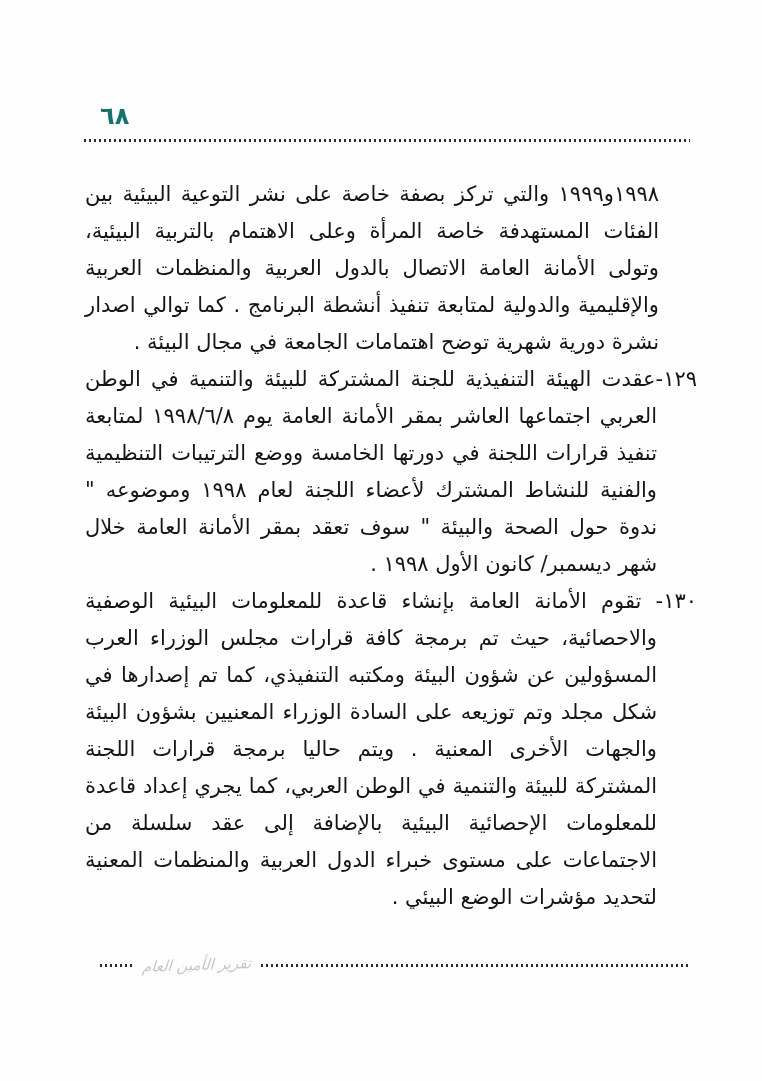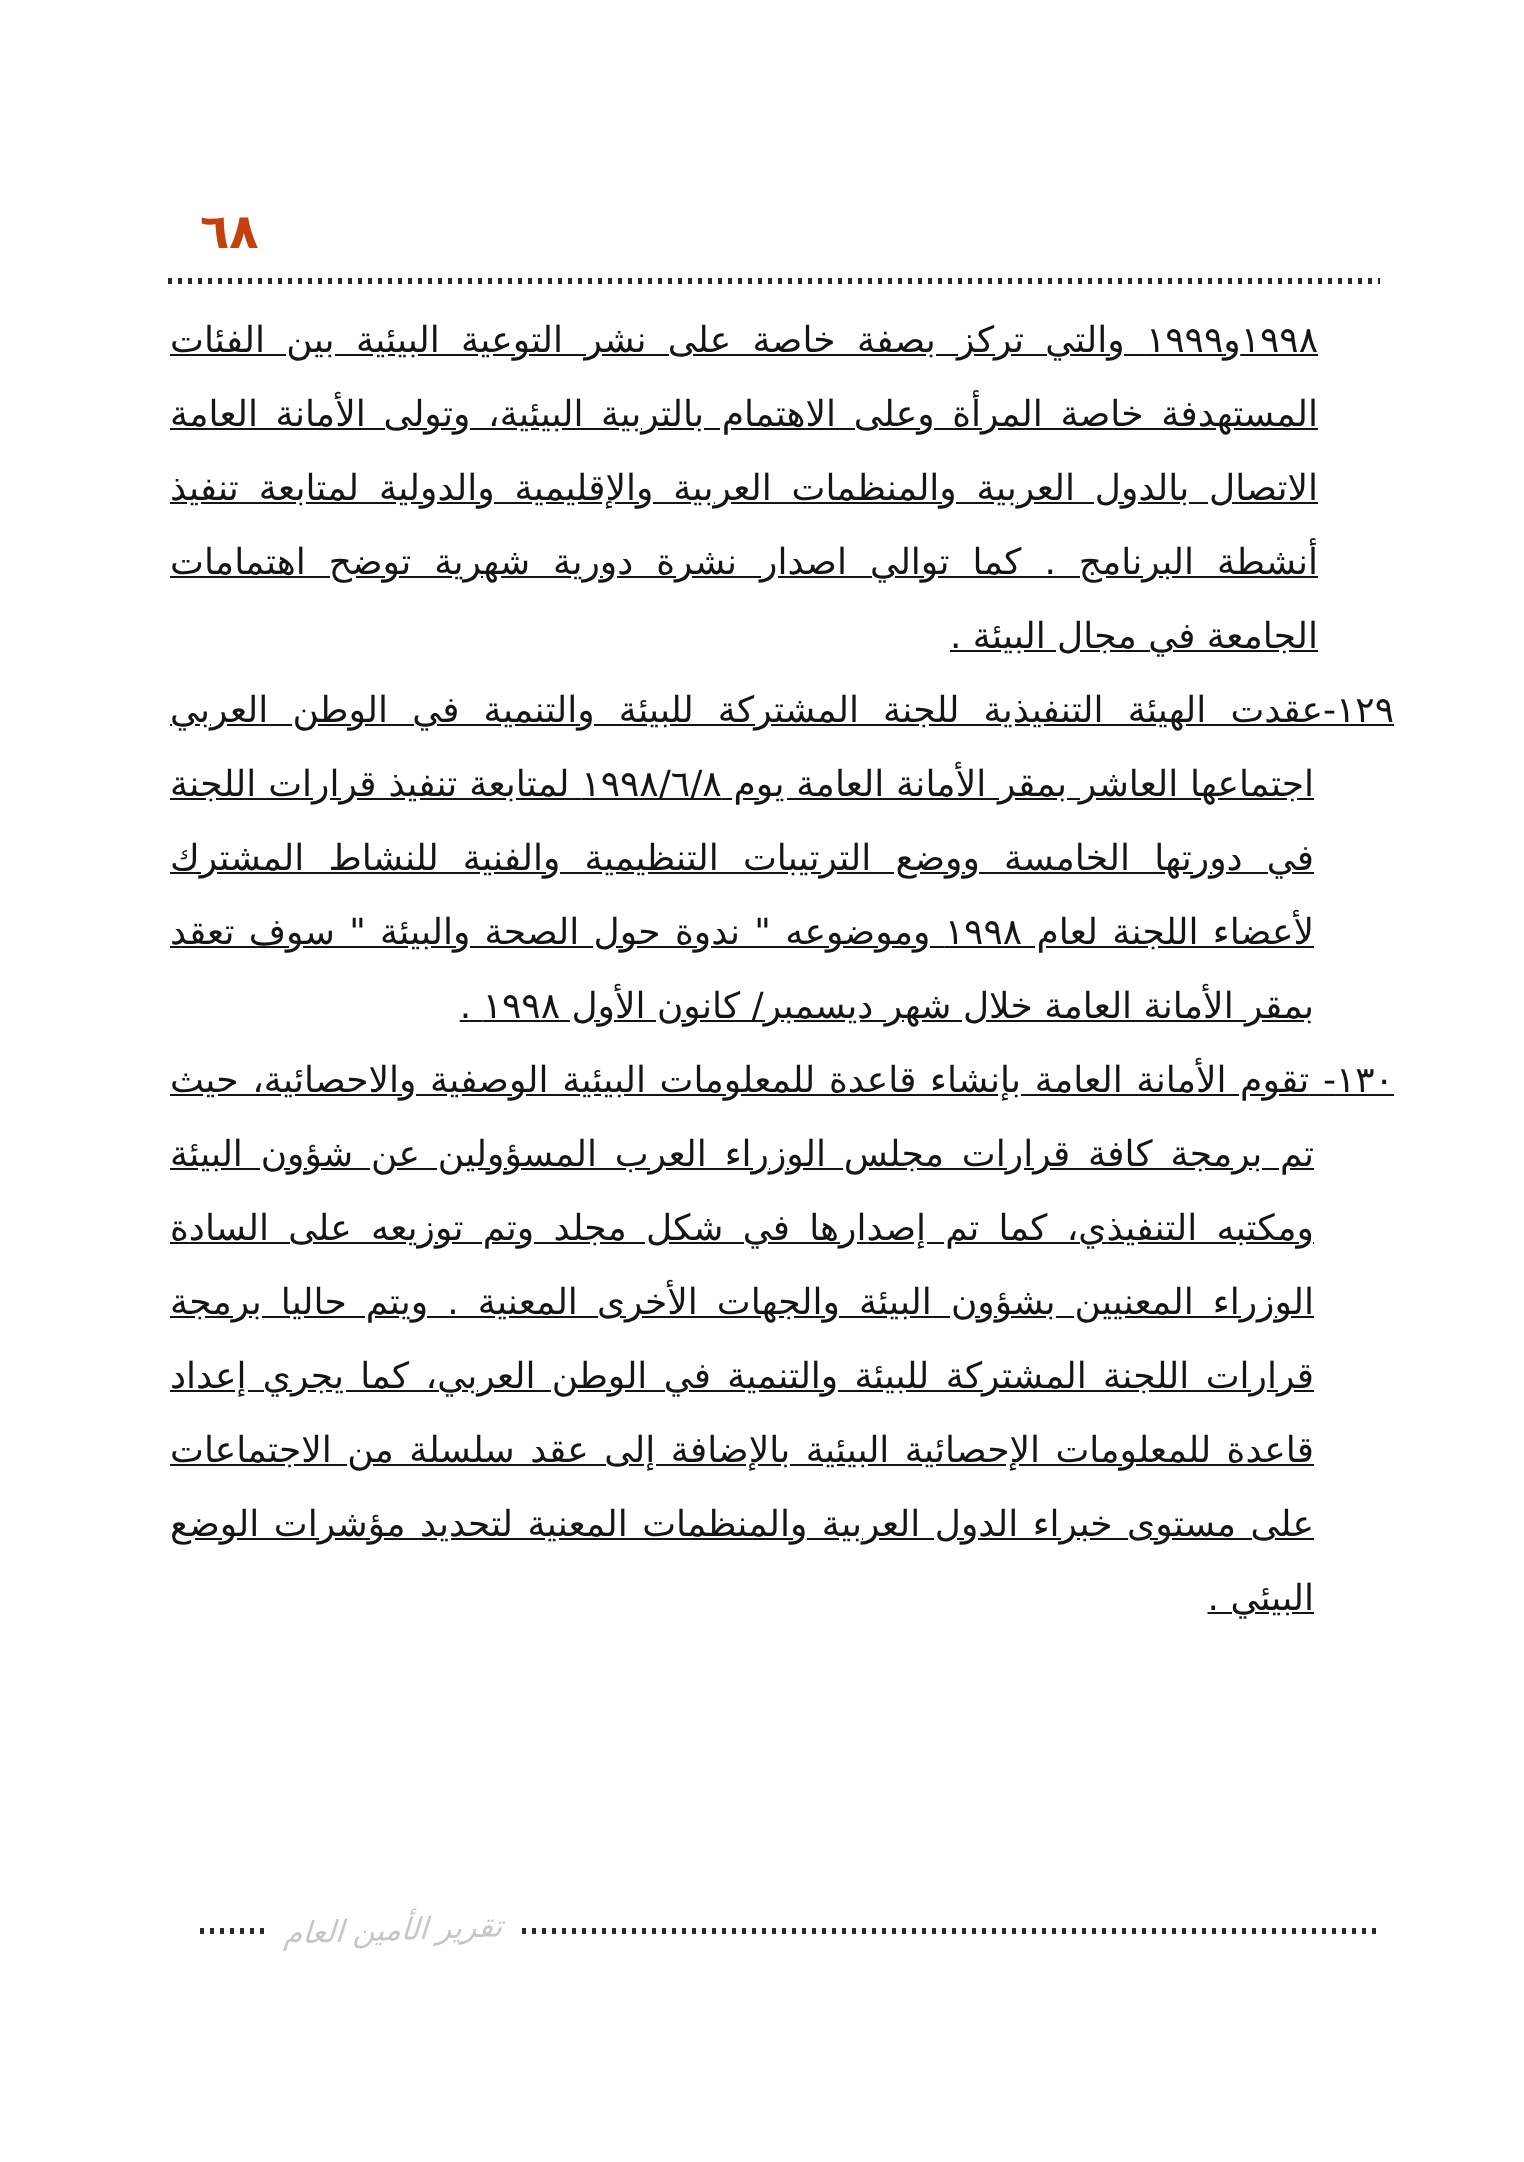--- a/index.html
+++ b/index.html
@@ -13,40 +13,39 @@
   }
   .page {
     position: absolute; inset: 0;
     background: #fefefe;
   }
   .page-number {
     position: absolute;
     top: 102px; left: 100px;
     font-size: 24px;
     font-weight: 600;
-    color: #c2410c;
+    color: #0f766e;
     letter-spacing: 1px;
   }
   .rule-dotted {
     height: 3px;
     background-image: repeating-linear-gradient(90deg, #2b2b2b 0 2px, transparent 2px 5px);
     background-size: 5px 3px;
   }
   .rule-top {
     position: absolute;
     top: 139px; left: 84px; width: 606px;
   }
   .content {
     position: absolute;
-    top: 152px; right: 65px; width: 612px;
+    top: 176px; right: 65px; width: 612px;
     direction: rtl;
-    font-size: 18px;
+    font-size: 21px;
     line-height: 37px;
     text-align: justify;
-    text-decoration: underline;
   }
   .para { 
     text-align: justify;
   }
   .para + .para { }
   .para.numbered {
     padding-right: 40px;
     text-indent: -40px;
   }
   .para.continuation {

